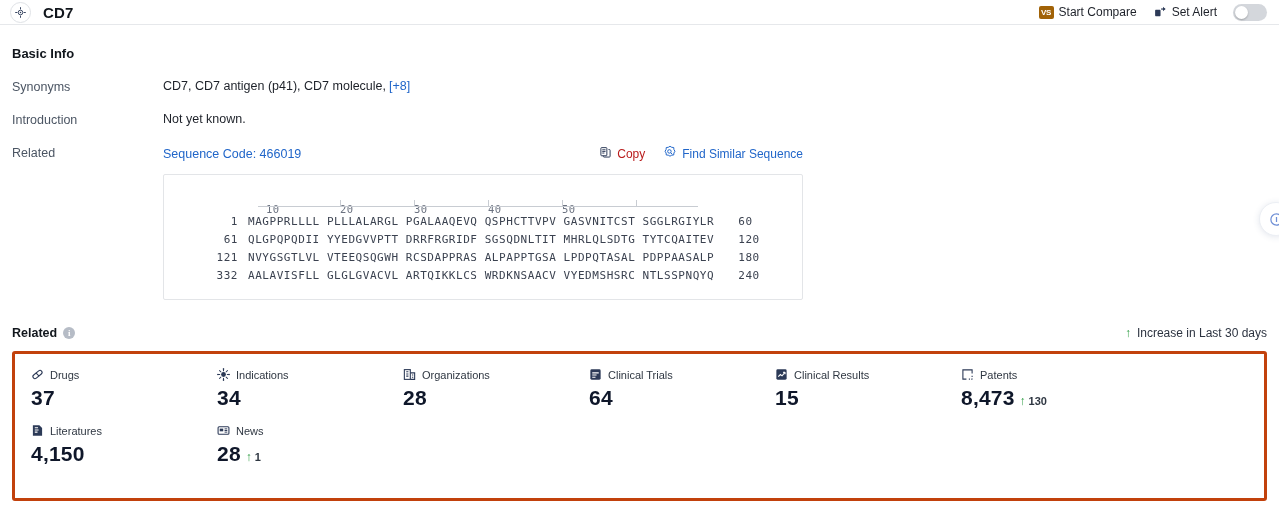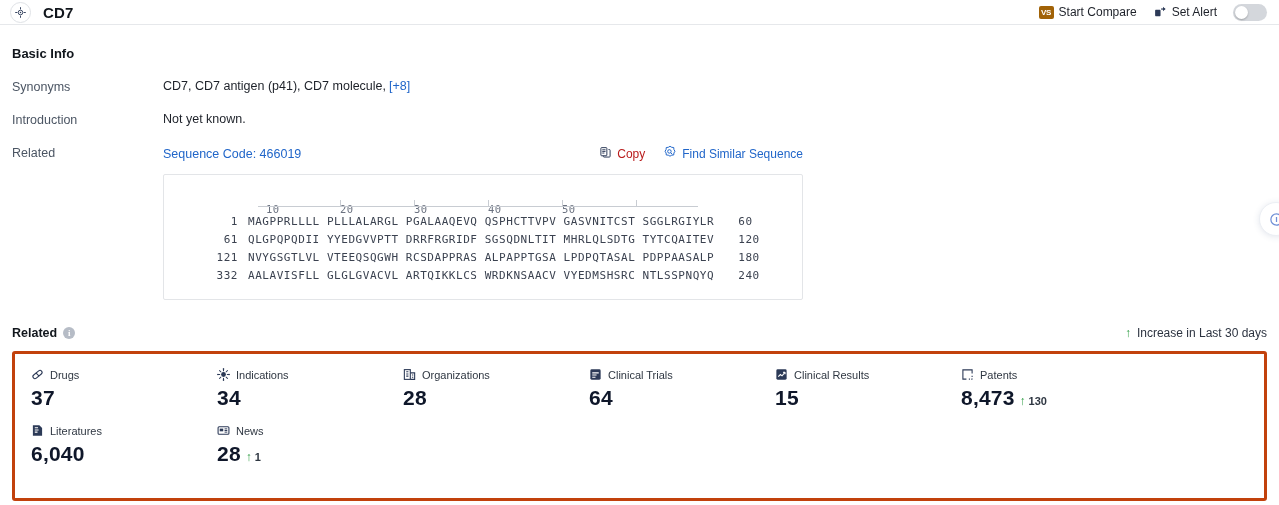--- a/index.html
+++ b/index.html
@@ -451,21 +451,21 @@
         <div class="stat-head">
           <span>
             <svg class="stat-icon" viewBox="0 0 24 24" fill="#2c3a57">
               <path d="M3.5 2.5h12l5 5v14h-17z"></path>
               <path d="M7 7h6M7 11h7M7 15h5" stroke="#fff" stroke-width="2"></path>
             </svg>
           </span>
           <span>Literatures</span>
         </div>
         <div class="stat-val-row">
-          <span class="stat-val">6,040</span>
+          <span class="stat-val">4,150</span>
         </div>
       </div>
 
       <div class="stat">
         <div class="stat-head">
           <span>
             <svg class="stat-icon" viewBox="0 0 24 24" fill="none" stroke="#2c3a57" stroke-width="2">
               <rect x="2" y="5" width="20" height="14" rx="2"></rect>
               <rect x="5" y="8.5" width="6.5" height="5" fill="#2c3a57" stroke="none"></rect>
               <path d="M14 9h5M14 12h5M14 15h5" stroke-width="1.8"></path>

